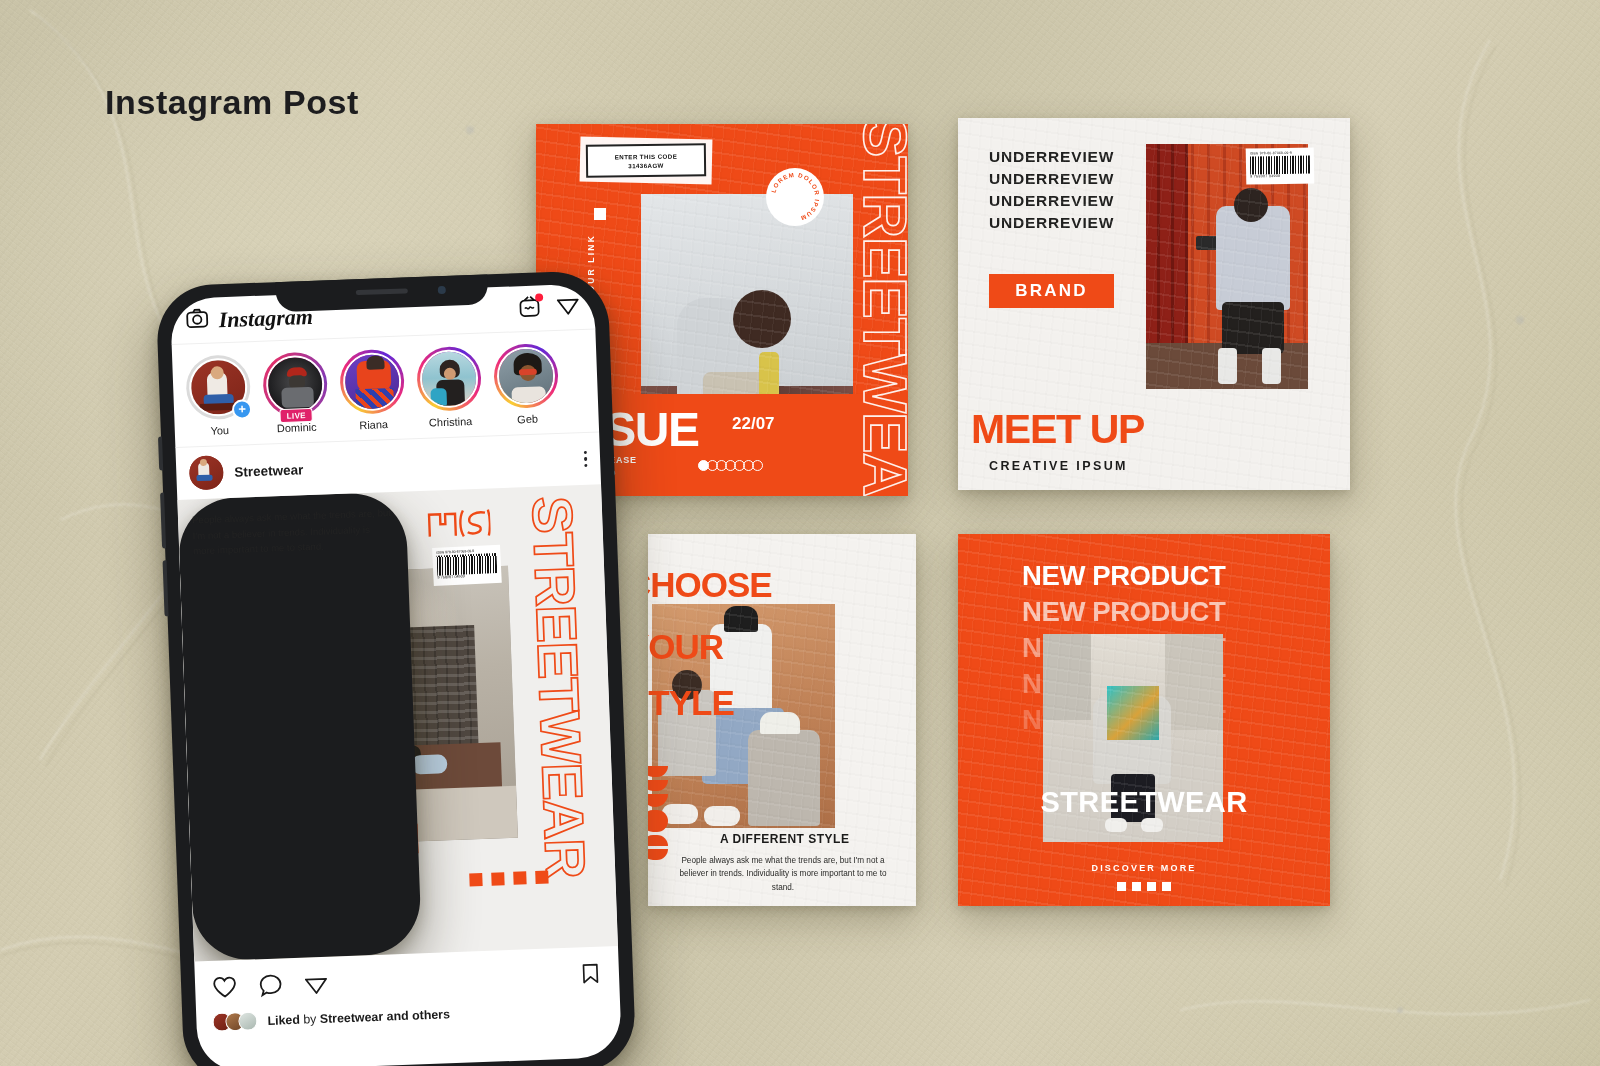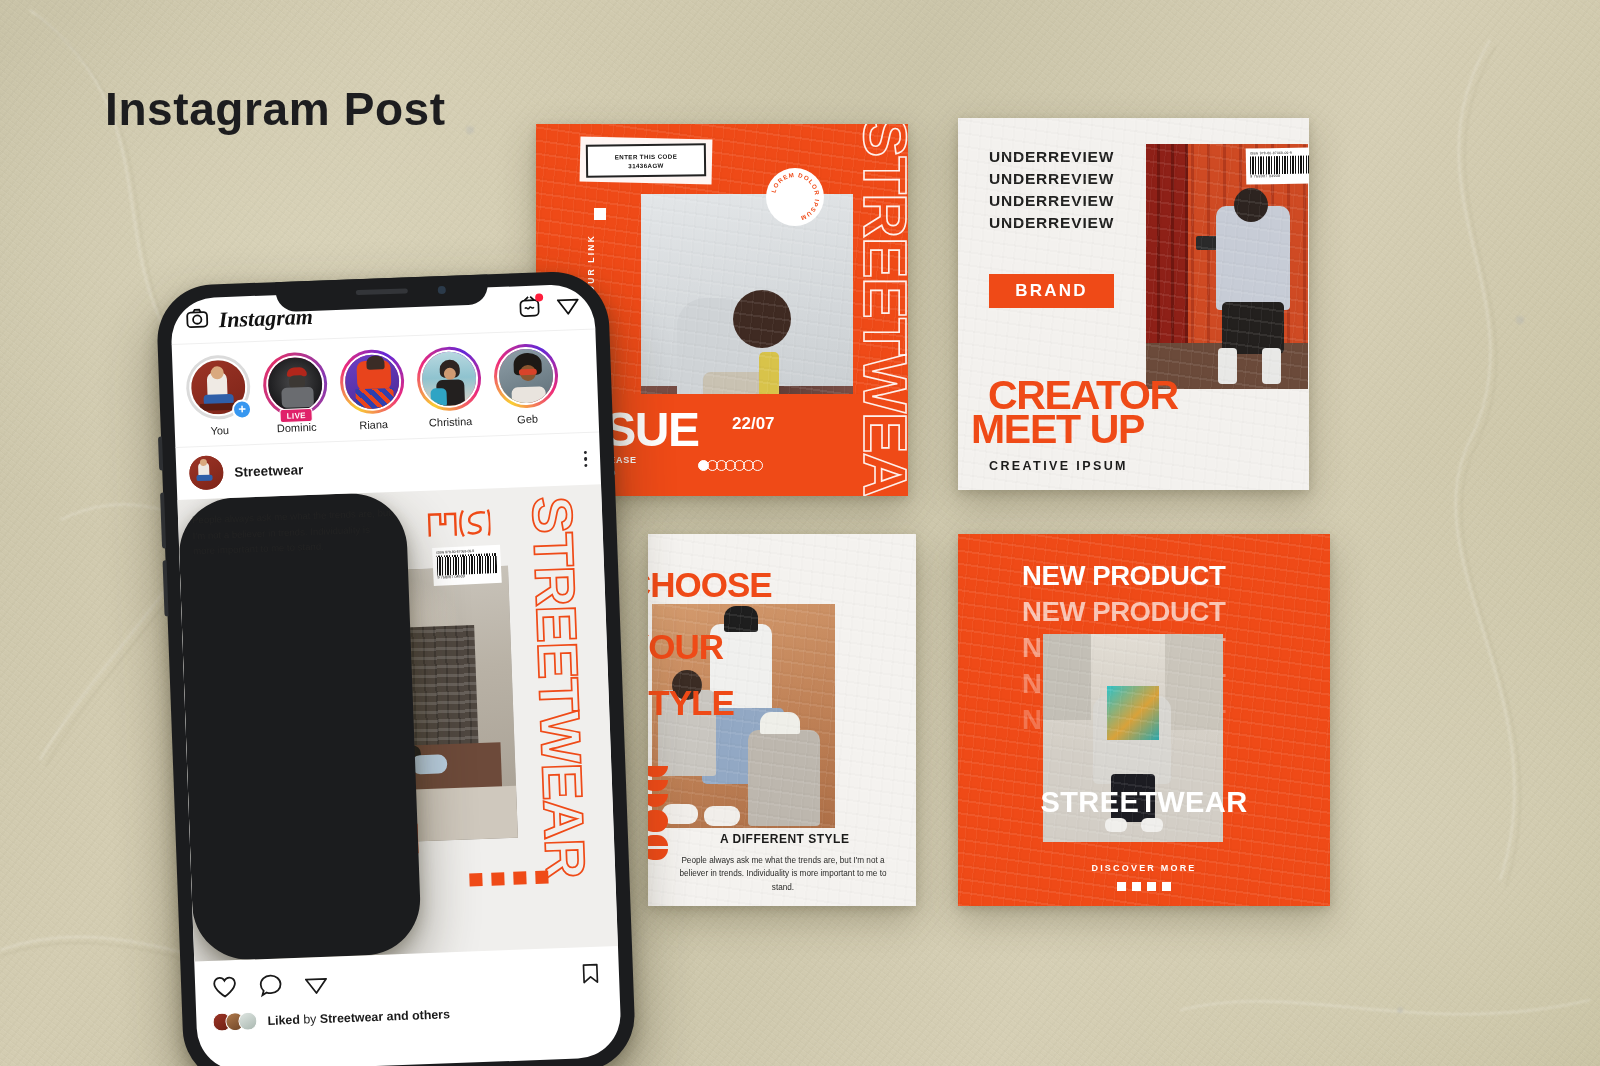--- a/index.html
+++ b/index.html
@@ -23,21 +23,21 @@
     background-image:
       repeating-linear-gradient(37deg, rgba(255,255,255,.10) 0 1px, rgba(0,0,0,.05) 1px 2px, rgba(255,255,255,0) 2px 5px),
       repeating-linear-gradient(-52deg, rgba(255,255,255,.08) 0 1px, rgba(0,0,0,.04) 1px 3px, rgba(255,255,255,0) 3px 7px);
   }
   #bg .crease { position:absolute; opacity:.45; filter:blur(1.3px); }
   
   .heading {
     position:absolute; left:105px; top:82px; z-index:40;
     color:#1d1d1f; letter-spacing:.6px;
   }
-  .heading .l1 { font-size:46px; font-weight:700; line-height:1.18; }
+  .heading .l1 { font-size:34px; font-weight:700; line-height:1.18; }
   .heading .l2 { font-size:34px; font-weight:700; line-height:1.18; }
 
   
   .card {
     position:absolute; overflow:hidden;
     box-shadow:0 14px 34px rgba(60,55,30,.28), 0 3px 9px rgba(60,55,30,.18);
   }
   .card .paper-ov {
     position:absolute; inset:0; pointer-events:none; z-index:9; opacity:.30;
     background-image:
@@ -83,21 +83,21 @@
   }
   #card-issue .footer { position:absolute; left:0; bottom:0; width:100%; height:102px; background:#ef4a17; z-index:12; }
   #card-issue .issue-txt { position:absolute; left:26px; top:8px; font-size:48px; font-weight:800; color:#fff; letter-spacing:-1.5px; }
   #card-issue .issue-date { position:absolute; left:196px; top:20px; font-size:17px; font-weight:800; color:#fff; }
   #card-issue .sub { position:absolute; left:26px; top:60px; font-size:9px; font-weight:700; color:#fff; letter-spacing:.8px; line-height:1.45; }
   #card-issue .dotrow { position:absolute; left:162px; top:66px; display:flex; gap:0px; align-items:center; }
   #card-issue .dotrow i { display:block; width:11px; height:11px; border-radius:50%; border:1.3px solid #fff; margin-left:-2px; }
   #card-issue .dotrow i.on { background:#fff; border-color:#fff; margin-left:0; }
 
   
-  #card-creator { left:958px; top:118px; width:351px; height:372px; background:#f3f1ee; }
+  #card-creator { left:958px; top:118px; width:392px; height:372px; background:#f3f1ee; }
   #card-creator .ur {
     position:absolute; left:31px; font-size:15.5px; font-weight:800;
     color:#20201f; letter-spacing:.8px;
   }
   #card-creator .photo-main { left:188px; top:26px; width:162px; height:245px; background:#c0492f; z-index:6; }
   #card-creator .barcode { position:absolute; left:288px; top:30px; width:68px; height:36px; background:#fff; z-index:14; transform:rotate(-1deg); padding:3px 4px; }
   #card-creator .brandbtn {
     position:absolute; left:31px; top:156px; width:125px; height:34px; background:#ef4a17;
     display:flex; align-items:center; justify-content:center; z-index:13;
     color:#fff; font-size:17px; font-weight:800; letter-spacing:2.2px;
@@ -301,21 +301,20 @@
     <div style="position:absolute;left:116px;top:204px;width:19px;height:36px;background:#e8e8e6;border-radius:4px"></div>
   </div>
 
   <div class="barcode">
     <div style="font-size:3.4px;color:#111;letter-spacing:.2px">ISBN  978-80-87069-09-9</div>
     <div style="height:18px;margin-top:1px;background:repeating-linear-gradient(90deg,#111 0 1px,#fff 1px 2px,#111 2px 4px,#fff 4px 5px,#111 5px 6px,#fff 6px 8px)"></div>
     <div style="font-size:3.6px;color:#111;letter-spacing:.3px">9 768087 04909</div>
   </div>
 
   <div class="brandbtn">BRAND</div>
-  <div class="tt1">CREATOR</div>
   <div class="tt2">MEET UP</div>
   <div class="tt3">CREATIVE IPSUM</div>
   <div class="paper-ov"></div>
 </div>
 
 <div class="card" id="card-choose">
   <div class="w" style="top:34px">CHOOSE</div>
   <div class="w" style="top:96px">YOUR</div>
   <div class="w" style="top:152px">STYLE</div>
 

